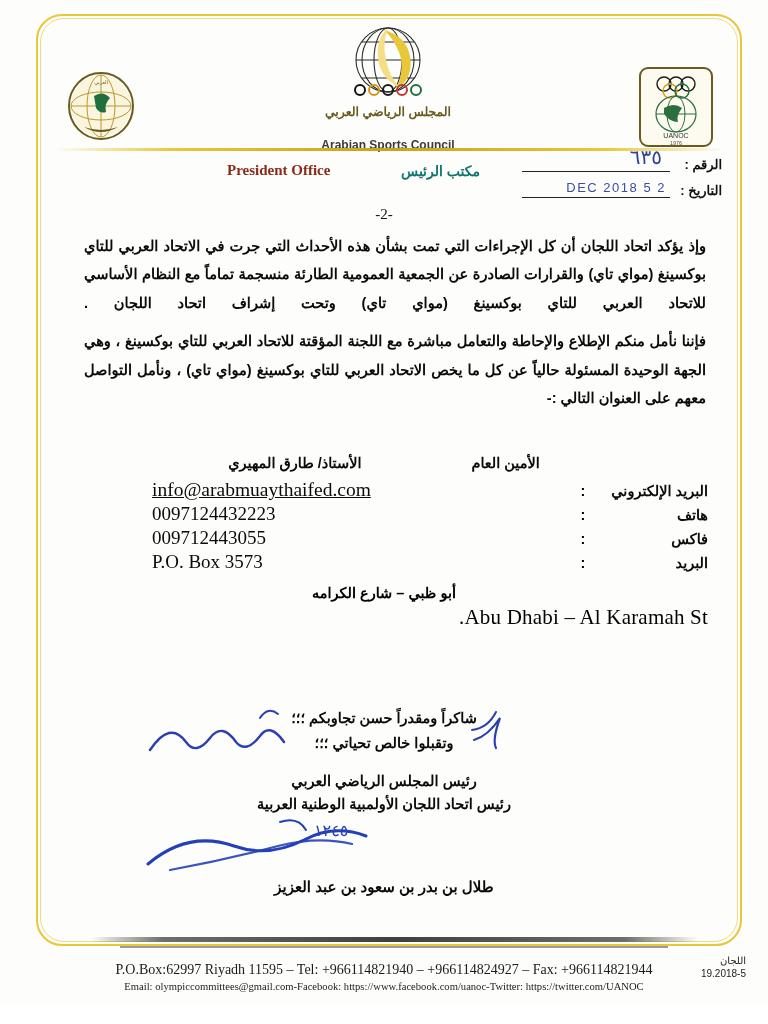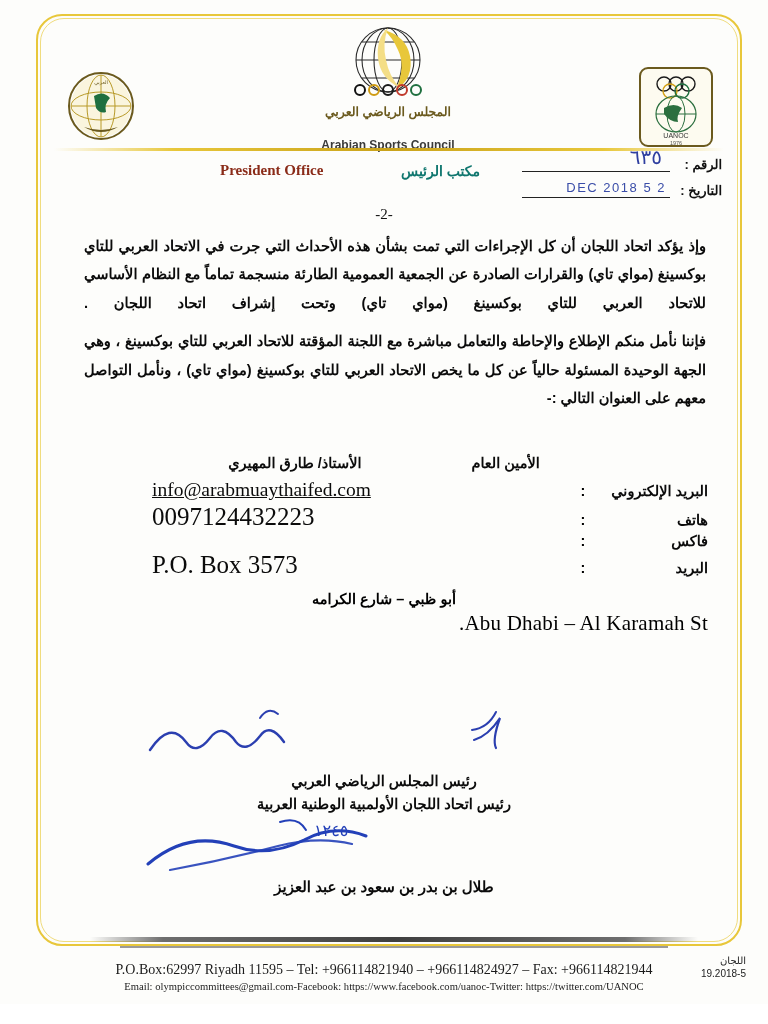--- a/index.html
+++ b/index.html
@@ -91,20 +91,21 @@
     width: 260px;
     display: flex;
     justify-content: space-between;
     align-items: center;
   }
   .office-en {
     color: #8a2b18;
     font-weight: bold;
     font-size: 15px;
     font-family: "Liberation Serif", serif;
+    margin-left: 7px;
   }
   .office-ar {
     color: #0f766e;
     font-weight: bold;
     font-size: 14px;
     direction: rtl;
     font-family: "Liberation Sans", sans-serif;
   }
 
   
@@ -205,21 +206,21 @@
     text-align: right;
     font-weight: bold;
     font-size: 14.5px;
     color: #0b0b0b;
   }
   .cinfo-colon { width: 14px; text-align: center; font-weight: bold; font-size: 14.5px; }
   .cinfo-value {
     flex: 1;
     text-align: left;
     font-family: "Liberation Serif", serif;
-    font-size: 25px;
+    font-size: 19px;
     color: #0b0b0b;
     direction: ltr;
     padding-left: 92px;
   }
   .cinfo-value.email {
     text-decoration: underline;
     font-size: 19.5px;
   }
   .addr-ar {
     text-align: center;
@@ -419,32 +420,37 @@
 
     <div class="cinfo-row">
       <span class="cinfo-label">هاتف</span>
       <span class="cinfo-colon">:</span>
       <span class="cinfo-value">0097124432223</span>
     </div>
 
     <div class="cinfo-row">
       <span class="cinfo-label">فاكس</span>
       <span class="cinfo-colon">:</span>
+      <span class="cinfo-value">009712443055</span>
     </div>
 
     <div class="cinfo-row">
       <span class="cinfo-label">البريد</span>
       <span class="cinfo-colon">:</span>
       <span class="cinfo-value">P.O. Box 3573</span>
     </div>
 
     <div class="addr-ar">أبو ظبي – شارع الكرامه</div>
     <div class="addr-en">Abu Dhabi – Al Karamah St.</div>
   </div>
 
+  <div class="closing">
+    <div>شاكراً ومقدراً حسن تجاوبكم ؛؛؛</div>
+    <div>وتقبلوا خالص تحياتي ؛؛؛</div>
+  </div>
 
   <svg class="signature-ink" style="top:700px; left:470px;" width="80" height="60" viewBox="0 0 80 60">
     <path d="M4 40 q14 -4 26 -22 q-8 22 -4 30" fill="none" stroke="#2b3fb0" stroke-width="2.2" stroke-linecap="round"></path>
     <path d="M2 30 q16 -2 24 -18" fill="none" stroke="#2b3fb0" stroke-width="2" stroke-linecap="round"></path>
   </svg>
 
   <svg class="signature-ink" style="top:700px; left:140px;" width="180" height="70" viewBox="0 0 180 70">
     <path d="M10 50 q20 -30 36 -8 q10 14 24 -4 q12 -16 26 4 q10 12 24 -6 q10 -14 24 6" fill="none" stroke="#2b3fb0" stroke-width="2.4" stroke-linecap="round"></path>
     <path d="M120 18 q8 -12 18 -4" fill="none" stroke="#2b3fb0" stroke-width="2" stroke-linecap="round"></path>
   </svg>

